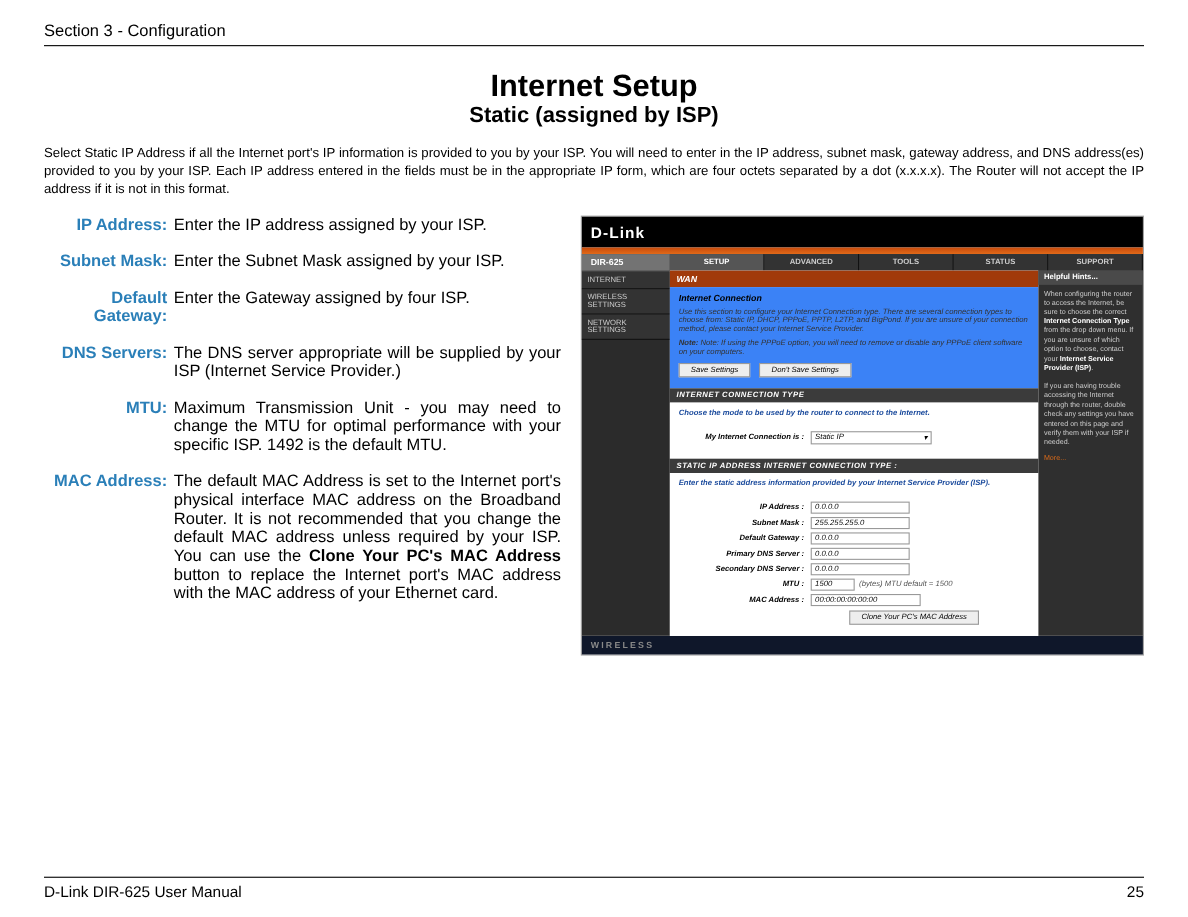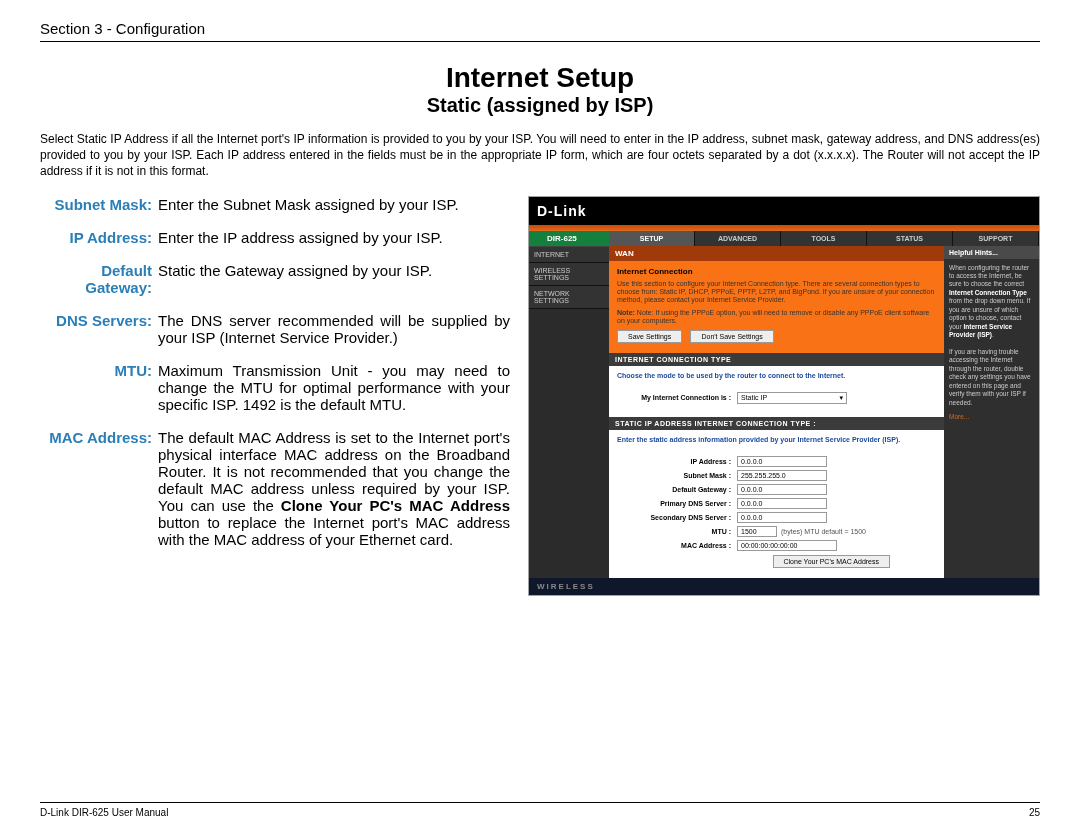--- a/index.html
+++ b/index.html
@@ -24,79 +24,79 @@
   .def-label { flex: 0 0 118px; text-align: right; font-weight: bold; color: #2a7fb8; padding-right: 6px; }
   .def-text { flex: 1; text-align: justify; }
   .def-text b { font-weight: bold; }
 
   
   .screenshot { flex: 1; border: 1px solid #a3a3a3; font-size: 9px; background: #fff; }
   .ss-logo-bar { background: #000; height: 28px; display: flex; align-items: center; padding-left: 8px; }
   .dlink-logo { color: #fff; font-weight: bold; font-size: 14px; letter-spacing: 1px; }
   .ss-orange-bar { height: 6px; background: linear-gradient(#c84a0a, #e06a1a); }
   .ss-leftnav { flex: 0 0 80px; background: #2b2b2b; padding: 0; }
-  .nav-model { color: #fff; font-weight: bold; font-size: 8px; background:#15803d; padding:3px 18px; border-bottom:1px solid #444;}
+  .nav-model { color: #fff; font-weight: bold; font-size: 8px; background:#737373; padding:3px 8px; border-bottom:1px solid #444;}
   .nav-item { color: #ccc; font-size: 7px; padding: 4px 5px; border-bottom: 1px solid #111; background:#333; cursor:pointer;}
   .ss-main { flex: 1; display:flex; }
-  .ss-center { flex:1; background:#fff; font-size:8px; }
+  .ss-center { flex:1; background:#fff; font-size:8px;font-style:italic; }
   .ss-tabs { display:flex; background:#2b2b2b; }
   .ss-tab { flex:1; text-align:center; padding:4px 0; color:#ccc; font-size:7px; font-weight:bold; border-right:1px solid #111; background:#333;}
   .ss-tab.active { background:#555; color:#fff; }
   .section-title-orange { background:#a13a0a; color:#fff; font-weight:bold; padding:3px 6px; font-size:8px;}
-  .section-body { background:#f97316; padding:6px 8px 10px 8px; }
+  .section-body { background:#3b82f6; padding:6px 8px 10px 8px; }
   .section-body .hdr { font-weight:bold; margin-bottom:4px; color:#000;}
   .section-body .txt { font-size:7px; color:#333; margin-bottom:4px; line-height:1.2;}
   .ss-btn { display:inline-block; border:1px solid #999; background:#eee; padding:2px 10px; font-size:7px; margin-right:6px; cursor:pointer;}
   .section-title-dark { background:#3b3b3b; color:#fff; font-weight:bold; padding:3px 6px; font-size:7px; letter-spacing:0.5px;}
   .blue-note { color:#1a4a9c; font-weight:bold; font-size:7px; padding:6px 8px; background:#fff;}
   .form-area { background:#fff; padding:4px 8px 10px 8px; }
   .form-row { display:flex; align-items:center; margin:3px 0; }
   .form-row label { flex:0 0 120px; text-align:right; font-size:7px; font-weight:bold; padding-right:6px; color:#000;}
   .form-row .inp { border:1px solid #999; background:#fff; padding:1px 3px; font-size:7px; width:90px; }
   .form-row .sel { border:1px solid #999; background:#fff; padding:1px 3px; font-size:7px; width:110px; display:flex; justify-content:space-between; align-items:center;}
   .form-row .after { font-size:7px; color:#555; margin-left:4px;}
   .clone-btn-row { text-align:right; padding-right:40px; margin-top:4px;}
   .ss-right { flex:0 0 95px; background:#2f2f2f; color:#ccc; padding:0; font-size:6.5px; }
   .hints-hdr { background:#4a4a4a; color:#fff; font-weight:bold; padding:3px 5px; font-size:7px;}
   .hints-body { padding:5px; line-height:1.3; }
   .hints-body b { color:#fff; font-weight:bold;}
   .hints-body .more { color:#d86a1a; margin-top:6px; cursor:pointer;}
   .ss-footer { background:#0f172a; color:#888; font-size:8px; font-weight:bold; letter-spacing:2px; padding:4px 8px;}
 
   .page-footer { position:absolute; left:40px; right:40px; bottom:16px; }
-  .footer-row { display:flex; justify-content:space-between; font-size:10px; margin-top:4px;text-align:right;}
+  .footer-row { display:flex; justify-content:space-between; font-size:14px; margin-top:4px;text-align:right;}
 </style>
 </head>
 <body>
 
 <div class="section-header">Section 3 - Configuration</div>
 <div class="hr"></div>
 
 <h1>Internet Setup</h1>
 <h2>Static (assigned by ISP)</h2>
 
 <p class="intro">Select Static IP Address if all the Internet port's IP information is provided to you by your ISP. You will need to enter in the IP address, subnet mask, gateway address, and DNS address(es) provided to you by your ISP. Each IP address entered in the fields must be in the appropriate IP form, which are four octets separated by a dot (x.x.x.x). The Router will not accept the IP address if it is not in this format.</p>
 
 <div class="content-row">
   <div class="definitions">
     <div class="def-row">
+      <div class="def-label">IP Address:</div>
+      <div class="def-text">Enter the IP address assigned by your ISP.</div>
+    </div>
+    <div class="def-row">
       <div class="def-label">Subnet Mask:</div>
       <div class="def-text">Enter the Subnet Mask assigned by your ISP.</div>
     </div>
     <div class="def-row">
-      <div class="def-label">IP Address:</div>
-      <div class="def-text">Enter the IP address assigned by your ISP.</div>
-    </div>
-    <div class="def-row">
       <div class="def-label">Default Gateway:</div>
-      <div class="def-text">Static the Gateway assigned by your ISP.</div>
+      <div class="def-text">Enter the Gateway assigned by four ISP.</div>
     </div>
     <div class="def-row">
       <div class="def-label">DNS Servers:</div>
-      <div class="def-text">The DNS server recommended will be supplied by your ISP (Internet Service Provider.)</div>
+      <div class="def-text">The DNS server appropriate will be supplied by your ISP (Internet Service Provider.)</div>
     </div>
     <div class="def-row">
       <div class="def-label">MTU:</div>
       <div class="def-text">Maximum Transmission Unit - you may need to change the MTU for optimal performance with your specific ISP. 1492 is the default MTU.</div>
     </div>
     <div class="def-row">
       <div class="def-label">MAC Address:</div>
       <div class="def-text">
         <span>The default MAC Address is set to the Internet port's physical interface MAC address on the Broadband Router. It is not recommended that you change the default MAC address unless required by your ISP. You can use the </span><b>Clone Your PC's MAC Address</b><span> button to replace the Internet port's MAC address with the MAC address of your Ethernet card.</span>
       </div>

